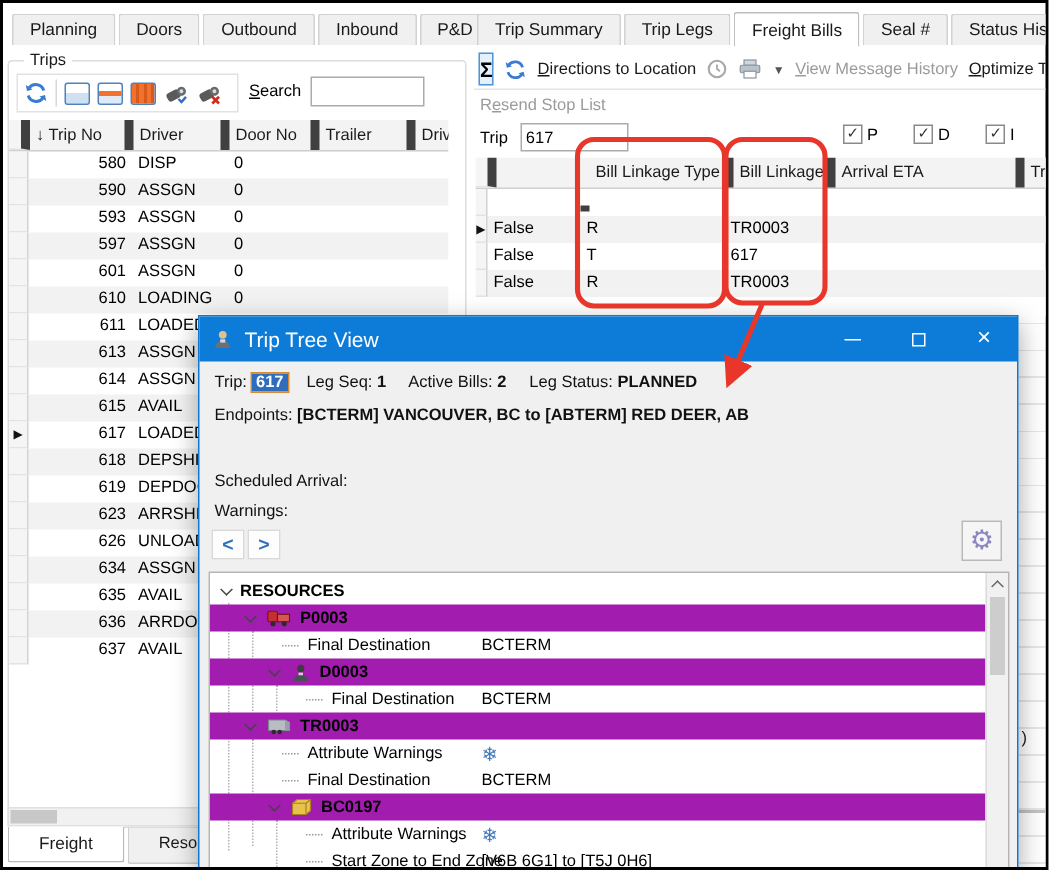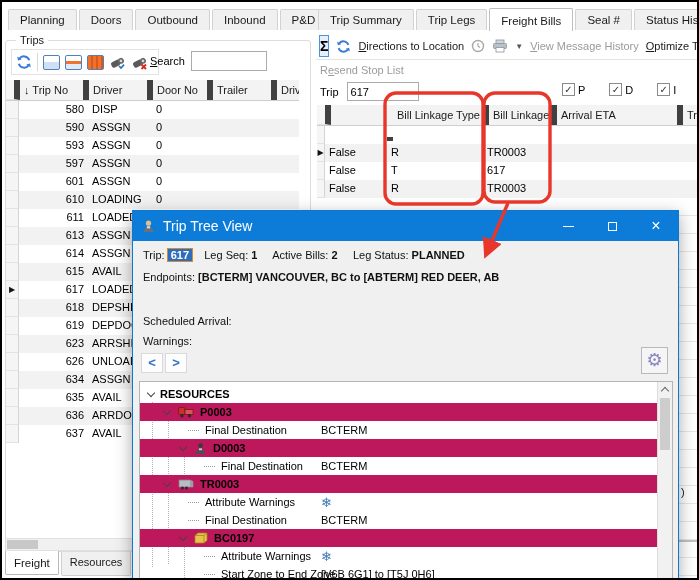--- a/index.html
+++ b/index.html
@@ -26,21 +26,21 @@
   .groupbox { position:absolute; left:3px; top:38px; width:306px; height:512px;
     border:1px solid #dcdcdc; border-radius:3px; }
   .group-label { position:absolute; left:10px; top:-7px; background:#fff; padding:0 4px; color:#1a1a1a; }
   .tool-box { position:absolute; left:5px; top:8px; width:148px; height:26px;
     border:1px solid #e2e2e2; display:flex; align-items:center; padding:0 4px; gap:5px; }
   .tsep { width:1px; height:18px; background:#d8d8d8; }
   .door-ic { width:17px; height:15px; border:1px solid #4f81bd; border-radius:2px; }
   .door-empty { background:linear-gradient(180deg,#ffffff 0 45%, #cfe0f2 45% 100%); }
   .door-half  { background:linear-gradient(180deg,#ffffff 0 38%, #f0722e 38% 62%, #dfeaf6 62% 100%); }
   .door-full  { background:repeating-linear-gradient(90deg,#f0722e 0 3px,#d95a18 3px 5px); }
-  .search-row { position:absolute; left:144px; top:10px; display:flex; align-items:center; }
+  .search-row { position:absolute; left:160px; top:10px; display:flex; align-items:center; }
   .search-row label { margin-right:6px; }
   .search-row input {
     width:76px; height:20px; border:1px solid #ababab; background:#fff; font:inherit; padding:0 3px;
   }
   u { text-decoration:underline; }
   
   .grid { position:absolute; background:#fff; overflow:hidden; }
   .grid-head { display:flex; background:#f3f3f3; border-bottom:1px solid #cfcfcf; height:21px; }
   .grid-head .hc {
     padding:4px 4px 0 4px; border-right:6px solid #404040; color:#1a1a1a;
@@ -83,39 +83,39 @@
   .redact { display:inline-block; width:38px; height:11px; background:#c4c4c4; vertical-align:middle; }
   .navbtn { width:22px; height:20px; background:#fdfdfd; border:1px solid #d9d9d9;
     color:#2f6fc1; font-weight:bold; font-size:13px; line-height:17px; text-align:center; }
   .gearbtn { position:absolute; right:10px; top:136px; width:27px; height:27px;
     border:1px solid #b9b9b9; background:#f5f5f5; text-align:center; }
   .gearbtn span { font-size:18px; line-height:25px; color:#8a86c0; }
   .tree { position:absolute; left:6px; top:170px; width:534px; height:200px;
     background:#fff; border:1px solid #b4b4b4; overflow:hidden; }
   .tree-inner { position:absolute; left:0; top:3px; right:15px; }
   .trow { position:relative; height:18px; display:flex; align-items:center; white-space:nowrap; }
-  .trow.band { background:#be185d; }
+  .trow.band { background:#a21caf; }
   .chev { width:6px; height:6px; border-left:1.4px solid #444; border-bottom:1.4px solid #444;
     transform:rotate(-45deg); flex:none; margin-top:-3px; }
   .dash { border-top:1px dotted #9a9a9a; width:11px; flex:none; }
   .tlabel { margin-left:6px; }
   .tlabel.bold { font-weight:bold; }
   .tval { position:absolute; left:181px; }
   .snow { color:#3f78b4; font-size:13px; }
   .guide { position:absolute; border-left:1px dotted #b0b0b0; width:0; }
   .vscroll { position:absolute; right:0; top:0; bottom:0; width:15px; background:#f1f1f1; border-left:1px solid #dcdcdc; }
   .vs-btn { height:15px; background:#f1f1f1; display:flex; align-items:center; justify-content:center; }
   .vs-chev { width:6px; height:6px; border-left:1.3px solid #666; border-top:1.3px solid #666; transform:rotate(45deg); margin-top:3px; }
   .vs-thumb { position:absolute; top:16px; left:2px; right:2px; height:52px; background:#cdcdcd; }
   
   .hscroll { position:absolute; left:3px; top:536px; width:294px; height:13px;
     background:#f1f1f1; border:1px solid #e0e0e0; }
   .hthumb { position:absolute; left:1px; top:1px; width:31px; height:9px; background:#c8c8c8; }
   .bottom-tabs { position:absolute; left:3px; top:550px; display:flex; }
-  .btab { background:#f0f0f0; border:1px solid #cfcfcf; border-top:none; padding:4px 8px 5px;
+  .btab { background:#f0f0f0; border:1px solid #cfcfcf; border-top:none; padding:4px 20px 5px;
     margin-right:2px; border-radius:0 0 2px 2px; color:#1a1a1a; }
   .btab.active { background:#fff; font-size:11.5px; position:relative; top:-1px; padding-top:6px; border-color:#b9b9b9; }
   
   .annot { position:absolute; left:0; top:0; z-index:50; pointer-events:none; }
   .sliver { position:absolute; left:677px; top:196px; width:20px; height:384px;
     background:repeating-linear-gradient(180deg,#ffffff 0 17px,#e7e7e7 17px 18px); }
   .sliver .frag { position:absolute; left:2px; top:288px; color:#222; }
   .sliver .thick { position:absolute; left:0; top:342px; width:100%; height:2px; background:#c2c2c2; }
   .icon { display:inline-flex; align-items:center; justify-content:center; }
 </style>

